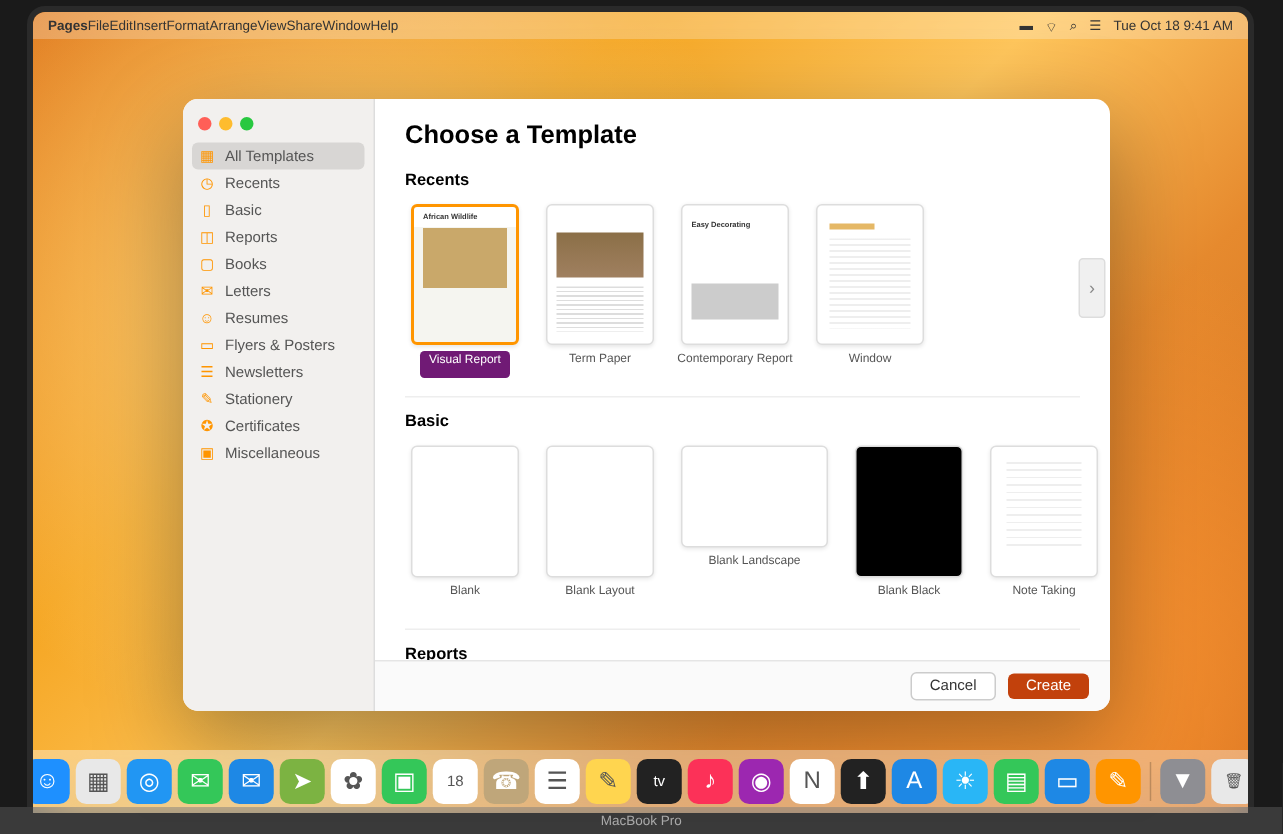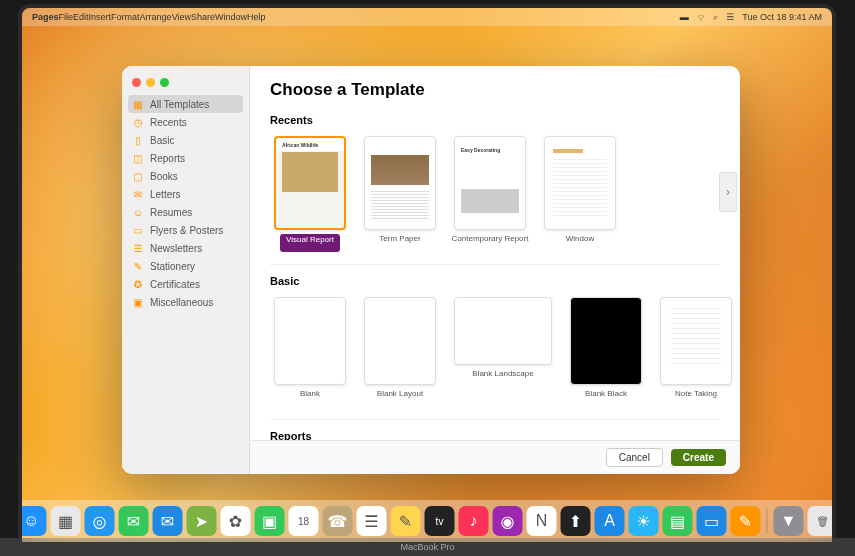--- a/index.html
+++ b/index.html
@@ -39,21 +39,21 @@
 .tpl.selected .tpl-label { background: #701a75; color: #fff; padding: 1px 6px; border-radius: 3px; }
 .tpl-row.basic .tpl-thumb { height: 88px; }
 .tpl-row.basic .tpl.landscape .tpl-thumb { width: 98px; height: 68px; }
 .tpl-row.basic .tpl.landscape { width: 106px; }
 .tpl-row.basic .tpl.black .tpl-thumb { background: #000; }
 .divider { height: 1px; background: #eee; margin: 4px 20px 4px 0; }
 .nav-arrow { position: absolute; right: 3px; top: 40px; width: 18px; height: 40px; background: #f0f0f0; border: 1px solid #ddd; display: flex; align-items: center; justify-content: center; font-size: 12px; color: #888; border-radius: 3px; }
 .footer { height: 34px; border-top: 1px solid #e5e5e5; display: flex; align-items: center; justify-content: flex-end; gap: 8px; padding: 0 14px; background: #fafafa; }
 .btn { font-size: 10px; padding: 3px 12px; border-radius: 4px; border: none; cursor: default; }
 .btn-cancel { background: #fff; border: 1px solid #ccc; color: #333; }
-.btn-create { background: #4d7c0f; color: #fff; font-weight: 700; }
+.btn-create { background: #c2410c; color: #fff; font-weight: 400; }
 .dock { position: absolute; bottom: 6px; left: 50%; transform: translateX(-50%); height: 42px; background: rgba(255,255,255,0.35); backdrop-filter: blur(20px); border-radius: 12px; display: flex; align-items: center; padding: 0 8px; gap: 4px; z-index: 20; }
 .dock-icon { width: 30px; height: 30px; border-radius: 7px; display: flex; align-items: center; justify-content: center; font-size: 16px; color: #fff; }
 .dock-sep { width: 1px; height: 26px; background: rgba(0,0,0,0.2); margin: 0 2px; }
 .laptop-label { position: absolute; bottom: 0; left: 0; right: 0; height: 18px; background: #3a3a3a; color: #aaa; font-size: 9px; text-align: center; line-height: 18px; }
 
 .th-visual { background: linear-gradient(#fff 0%, #fff 15%, #f5f5f0 15%); }
 .th-visual::before { content:""; position:absolute; top:14px; left:6px; right:6px; height:40px; background:#c9a86a; }
 .th-visual::after { content:"African Wildlife"; position:absolute; top:4px; left:6px; font-size:5px; color:#333; font-weight:600;}
 .th-prof { background: #ffc107; display:flex; flex-direction:column; }
 .th-prof::before { content:""; height:30px; background:#fff; margin:4px 4px 0 4px; }

